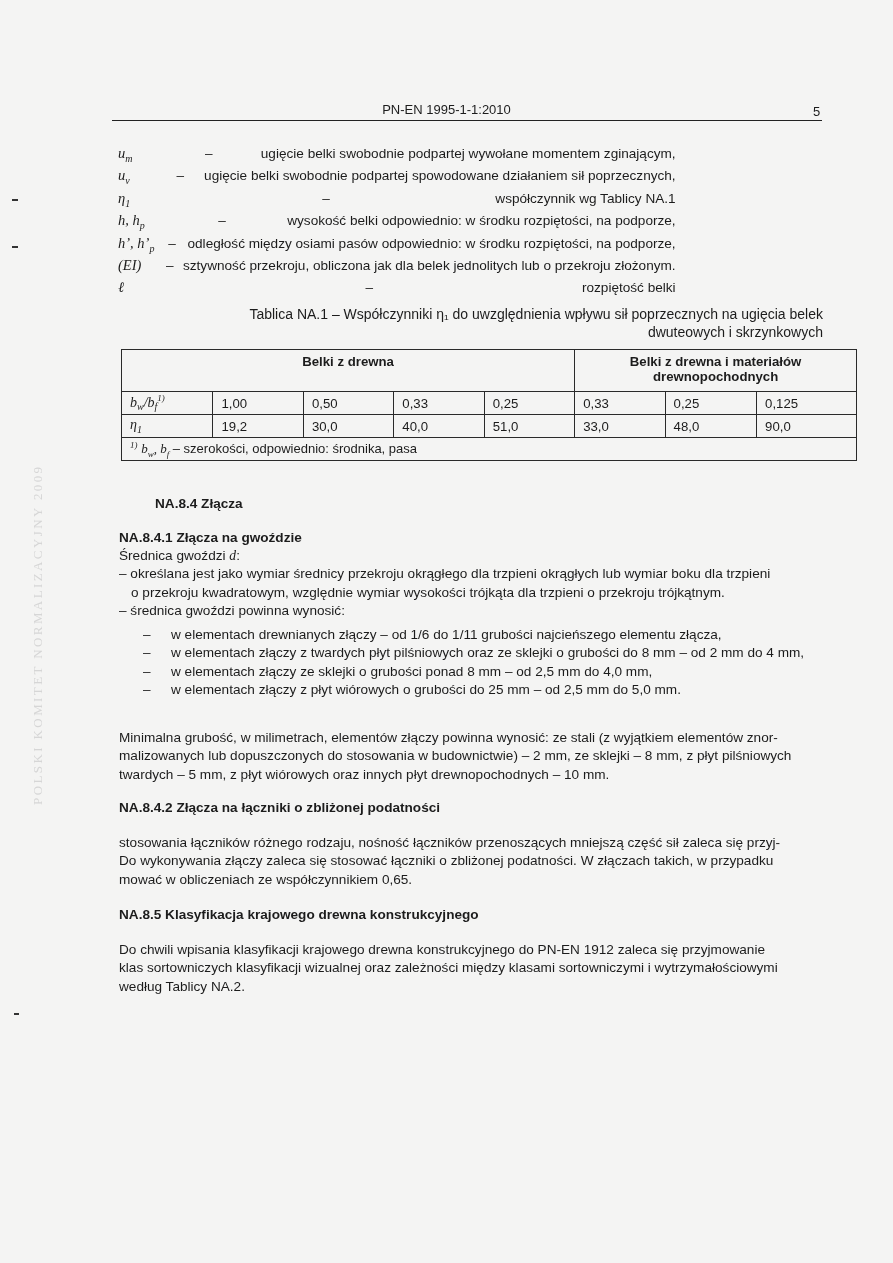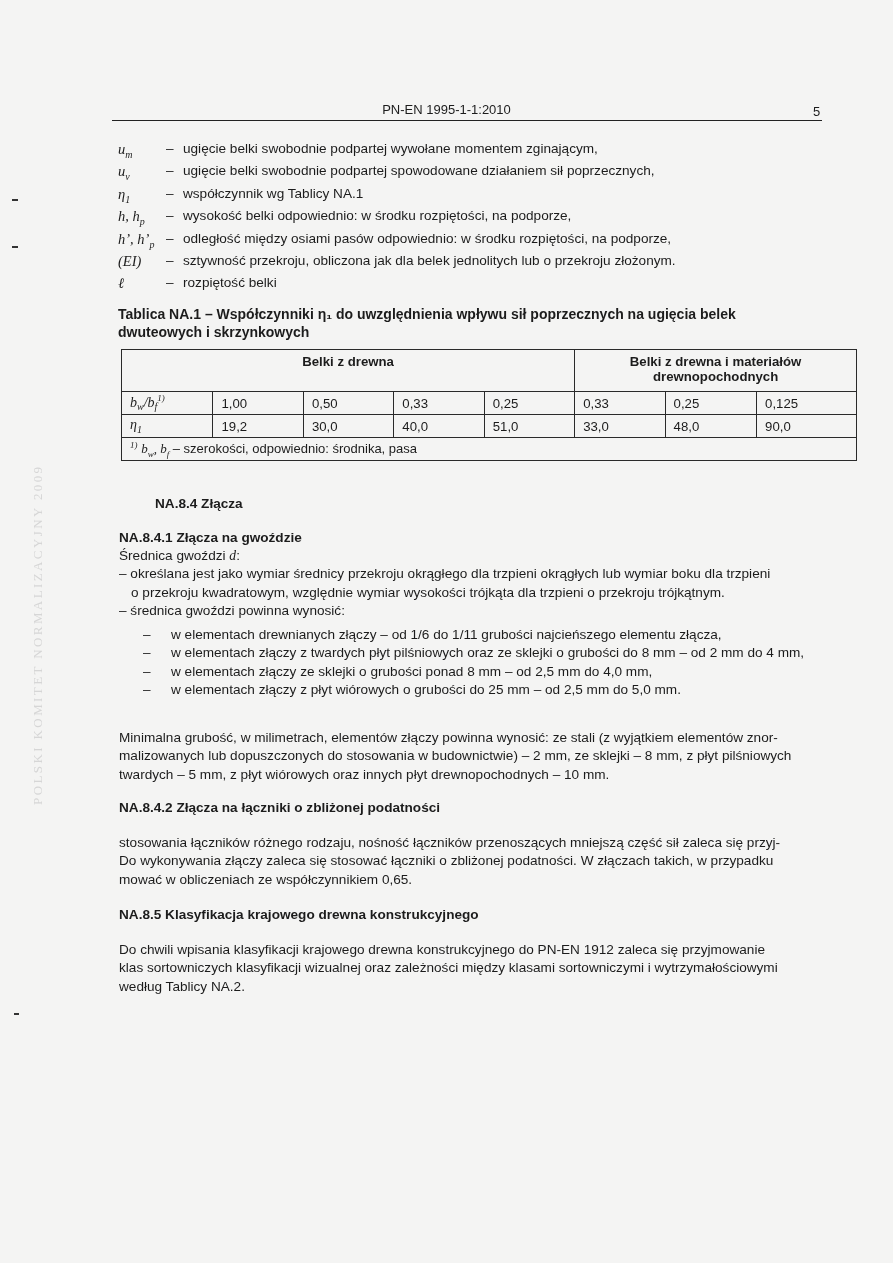--- a/index.html
+++ b/index.html
@@ -8,27 +8,27 @@
       position: relative; overflow: hidden;
       font-family: "Liberation Sans", sans-serif; color: #1c1c1c;
       font-size: 13.6px;
     }
     .page { position: absolute; left: 0; top: 0; width: 893px; height: 1263px; }
     .header-title { position: absolute; left: 0; width: 893px; top: 102px; text-align: center; font-size: 13px; }
     .page-num { position: absolute; left: 813px; top: 104px; font-size: 13px; }
     .header-rule { position: absolute; left: 112px; top: 120px; width: 710px; height: 1px; background: #222; }
 
     .symbols { position: absolute; left: 118px; top: 141px; }
-    .sym-row { height: 22.4px; line-height: 16px; display: flex; white-space: nowrap; }
+    .sym-row { height: 22.4px; line-height: 25px; display: flex; white-space: nowrap; justify-content: space-between; }
     .sym { width: 48px; font-family: "Liberation Serif", serif; font-style: italic; font-size: 14.5px; }
     .sym sub { font-size: 10px; }
     .dash { width: 17px; }
     .desc { }
 
-    .caption { position: absolute; left: 118px; width: 705px; top: 305px; text-align: left; font-weight: bold; font-size: 14px; line-height: 18px; }
+    .caption { position: absolute; left: 118px; width: 705px; top: 305px; text-align: right; font-weight: normal; font-size: 14px; line-height: 18px; }
 
     table.na1 { position: absolute; left: 121px; top: 349px; width: 736px; border-collapse: collapse; font-size: 13.2px; }
     table.na1 td { border: 1.3px solid #2a2a2a; padding: 0 0 0 8px; height: 22px; vertical-align: middle; }
     table.na1 td.hdr { text-align: center; font-weight: bold; padding: 4px 0; vertical-align: top; height: 33px; }
     table.na1 td.rowh { font-family: "Liberation Serif", serif; font-style: italic; font-size: 14px; }
     table.na1 td.foot { font-size: 13px; }
     .ital { font-family: "Liberation Serif", serif; font-style: italic; }
 
     .h { position: absolute; left: 119px; font-weight: bold; font-size: 13.6px; }
     .p { position: absolute; left: 119px; width: 705px; line-height: 18.3px; text-align: justify; }

